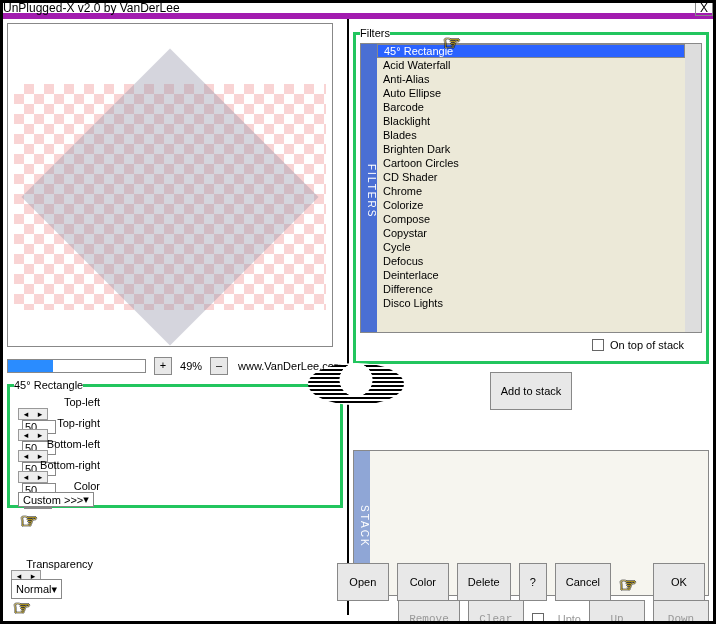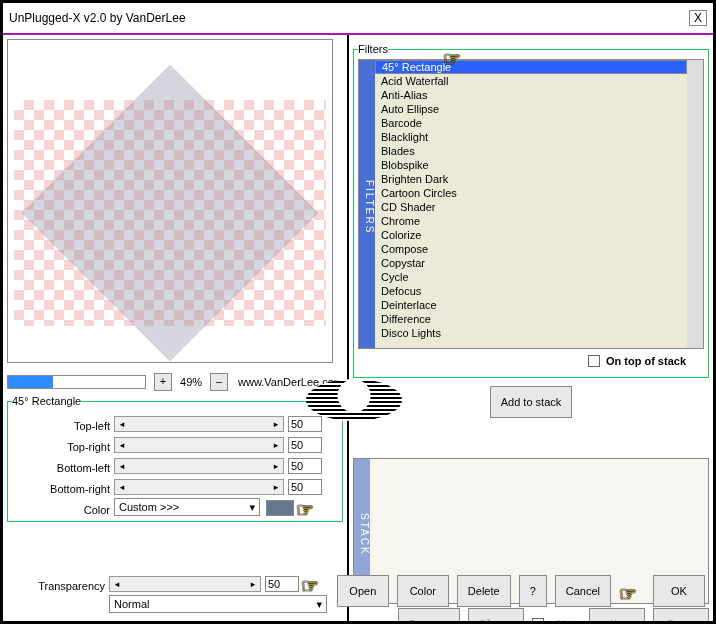--- a/index.html
+++ b/index.html
@@ -1,65 +1,65 @@
 <!DOCTYPE html>
 <html><head>
 <meta charset="utf-8">
 <style>
 *{box-sizing:border-box;margin:0;padding:0;font-family:Tahoma,sans-serif;font-size:11px;}
 body{background:#fff;width:716px;height:624px;border:3px solid #000;position:relative;}
-.tb{height:32px;background:#fff;display:flex;align-items:center;padding:0 6px;border-bottom:2px solid #a21caf;}
+.tb{height:16px;background:#fff;display:flex;align-items:center;padding:0 0;border-bottom:6px solid #a21caf;}
 .tb .title{flex:1;font-size:12px;}
 .tb .x{width:18px;height:16px;text-align:center;border:1px solid #888;font-size:12px;line-height:14px;cursor:pointer;}
 .main{display:flex;height:calc(100% - 22px);}
 .left{width:346px;border-right:2px solid #000;padding:4px;}
 .right{flex:1;padding:4px;position:relative;}
 .preview{width:326px;height:324px;border:1px solid #888;background:#fff;position:relative;}
 .checker{position:absolute;left:6px;top:60px;width:312px;height:226px;
  background-image:linear-gradient(45deg,#f9d4d4 25%,transparent 25%),linear-gradient(-45deg,#f9d4d4 25%,transparent 25%),linear-gradient(45deg,transparent 75%,#f9d4d4 75%),linear-gradient(-45deg,transparent 75%,#f9d4d4 75%);
  background-size:20px 20px;background-position:0 0,0 10px,10px -10px,-10px 0;}
 .diamond{position:absolute;left:50%;top:50%;width:210px;height:210px;background:rgba(150,150,170,.40);transform:translate(-50%,-50%) rotate(45deg);}
 .zoomrow{display:flex;align-items:center;margin-top:10px;height:18px;}
 .zoombar{flex:1;height:14px;border:1px solid #888;background:#fff;margin-right:6px;position:relative;}
 .zoombar i{position:absolute;left:0;top:0;height:100%;background:#2a8cff;}
 .sq{width:18px;height:18px;border:1px solid #888;background:#e8e8e8;text-align:center;line-height:14px;margin:0 2px;cursor:pointer;}
 .pct{width:34px;text-align:center;}
 .url{margin-left:8px;}
-fieldset{border:1px solid #22c55e;margin-top:4px;padding:4px;}
+fieldset{border:3px solid #22c55e;margin-top:4px;padding:4px;}
 legend{font-size:11px;}
-.row{display:flex;align-items:flex-end;height:20px;margin:1px 16px;}
+.row{display:flex;align-items:flex-start;height:20px;margin:1px 4px;flex-direction:column;}
 .row label{width:82px;text-align:right;margin-right:4px;}
 .slider{flex:1;height:16px;border:1px solid #999;display:flex;justify-content:space-between;align-items:center;background:#eee;}
 .ar{width:14px;text-align:center;font-size:9px;cursor:pointer;}
 .val{width:34px;height:16px;border:1px solid #888;margin-left:4px;padding:0 2px;background:#fff;}
 .sel{flex:1;height:18px;border:1px solid #888;background:#fff;padding:0 4px;display:flex;align-items:center;justify-content:space-between;}
 .swatch{width:28px;height:16px;border:1px solid #888;background:#647a8c;margin-left:6px;}
 .transrow{margin-top:50px;}
 
 .filtersBox{position:relative;}
 .filterList{height:290px;border:1px solid #888;background:#ece9d8;display:flex;}
 .vtab{width:16px;background:#4a6fd4;color:#fff;writing-mode:vertical-rl;text-align:center;font-size:10px;letter-spacing:2px;padding-top:6px;}
 .items{flex:1;overflow:hidden;border-right:16px solid #ddd;position:relative;}
 .items .sb{position:absolute;right:-16px;top:0;width:16px;height:100%;background:#ddd;border-left:1px solid #aaa;}
 .items .sbup,.items .sbdn{position:absolute;right:-16px;width:16px;height:16px;background:#e8e8e8;border:1px solid #999;text-align:center;font-size:9px;}
 .items .sbup{top:0;} .items .sbdn{bottom:0;}
 .item{padding:0 6px;height:14px;line-height:14px;cursor:pointer;}
 .item.sel{background:#2a62ff;color:#fff;}
-.midrow{display:flex;align-items:center;margin:6px 0;justify-content:flex-end;padding-right:18px;font-weight:bold;}
+.midrow{display:flex;align-items:center;margin:6px 0;justify-content:flex-end;padding-right:18px;}
 .cb{width:12px;height:12px;border:1px solid #666;margin-right:6px;}
 .logo{position:absolute;left:-48px;top:324px;width:96px;height:42px;
  background:repeating-linear-gradient(#fff,#fff 2px,#000 2px,#000 4px);border-radius:50%/50%;}
 .logo::after{content:"";position:absolute;inset:0;background:radial-gradient(circle at 50% 40%,#fff 30%,transparent 31%);}
-.btn{height:32px;border:1px solid #888;background:#e8e8e8;padding:0 10px;cursor:pointer;min-width:52px;}
+.btn{height:38px;border:1px solid #888;background:#e8e8e8;padding:0 10px;cursor:pointer;min-width:52px;}
 .stackBox{margin-top:40px;}
 .stackArea{height:146px;border:1px solid #888;background:#f6f5ef;display:flex;}
 .stackArea .vtab{background:#8fa6d6;}
 .stackBtns{display:flex;gap:8px;margin-top:4px;justify-content:flex-end;align-items:center;}
 .stackBtns .btn{min-width:56px;color:#999;font-family:Liberation Mono, monospace;}
-.bottomBtns{position:absolute;bottom:24px;right:8px;display:flex;gap:8px;align-items:center;}
+.bottomBtns{position:absolute;bottom:14px;right:8px;display:flex;gap:8px;align-items:center;}
 .hand{position:absolute;width:26px;height:18px;pointer-events:none;}
 .hand::before{content:"☞";font-size:20px;color:#f7c900;text-shadow:1px 0 #000,-1px 0 #000,0 1px #000,0 -1px #000;}
 </style>
 </head>
 <body>
 
 <div class="tb">
   <span class="title">UnPlugged-X v2.0 by VanDerLee</span>
   <span class="x">X</span>
 </div>
@@ -155,21 +155,20 @@
       <div class="filterList">
         <div class="vtab">FILTERS</div>
         <div class="items" id="flist">
           <div class="item sel">45° Rectangle</div>
             <div class="item">Acid Waterfall</div>
             <div class="item">Anti-Alias</div>
             <div class="item">Auto Ellipse</div>
             <div class="item">Barcode</div>
             <div class="item">Blacklight</div>
             <div class="item">Blades</div>
-            <div class="item">Blobspike</div>
             <div class="item">Brighten Dark</div>
             <div class="item">Cartoon Circles</div>
             <div class="item">CD Shader</div>
             <div class="item">Chrome</div>
             <div class="item">Colorize</div>
             <div class="item">Compose</div>
             <div class="item">Copystar</div>
             <div class="item">Cycle</div>
             <div class="item">Defocus</div>
             <div class="item">Deinterlace</div>

